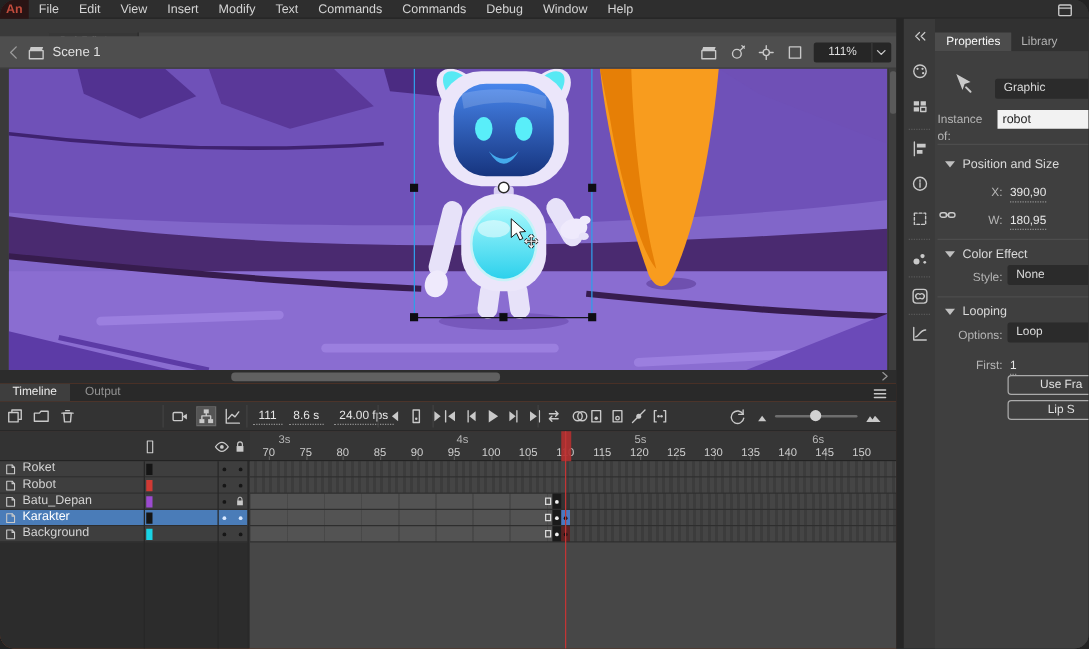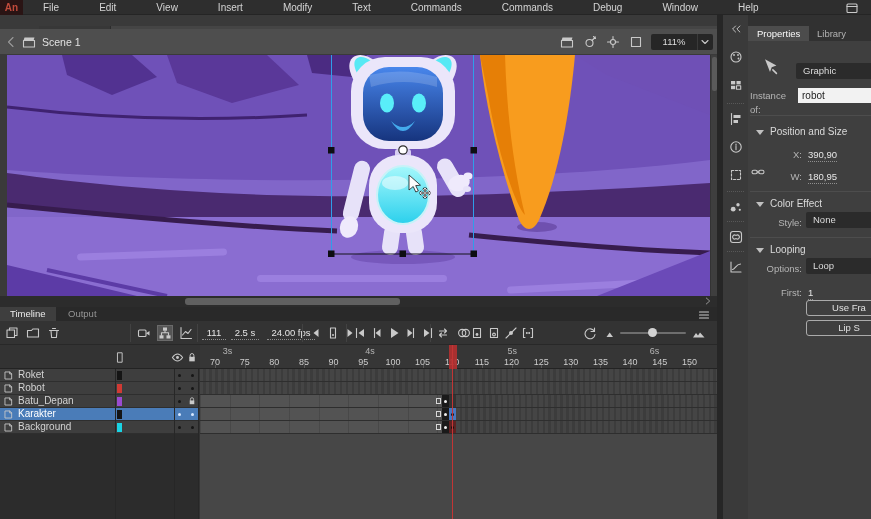--- a/index.html
+++ b/index.html
@@ -1,27 +1,27 @@
 <!DOCTYPE html>
 <html><head>
 <meta charset="utf-8">
 <style>
   html,body{margin:0;padding:0;background:#222;}
   #screen{position:relative;width:871px;height:519px;background:#3a3a3a;overflow:hidden;
-    font-family:"Liberation Sans",sans-serif;color:#cccccc;font-size:10px;-webkit-font-smoothing:antialiased;}
+    font-family:"Liberation Sans",sans-serif;color:#cccccc;font-size:10px;border-radius:12px;-webkit-font-smoothing:antialiased;}
   #screen *{box-sizing:border-box;}
   .abs{position:absolute;}
   .ic{display:inline-block;width:14px;height:14px;vertical-align:middle;}
   .ic svg{width:100%;height:100%;display:block;}
   .ic svg *{stroke:#c9c9c9;fill:none;stroke-width:1.1;stroke-linecap:round;stroke-linejoin:round;}
   .ic.dim svg *{stroke:#9a9a9a;}
   
   .menubar{left:0;top:0;width:871px;height:15px;background:#2e2e2e;display:flex;align-items:center;border-bottom:1px solid #252525;}
   .logo{width:23px;height:15px;background:#2a1414;color:#c14b3c;font-weight:bold;font-size:10px;line-height:15px;text-align:center;flex:0 0 auto;}
-  .menu-item{padding:0 20px;font-size:10px;color:#d4d4d4;line-height:15px;cursor:default;}
+  .menu-item{padding:0 8px;font-size:10px;color:#d4d4d4;line-height:15px;cursor:default;}
   
   .tabstrip{left:0;top:26px;width:871px;height:14px;background:#454545;margin-left:39px;}
   .doc-tab{position:absolute;left:0;top:0;height:14px;background:#373737;color:#c9c9c9;font-size:9.5px;
     display:flex;align-items:center;padding:0 9px;border-right:1px solid #2c2c2c;}
   .tab-close{margin-left:9px;color:#8f8f8f;font-size:10px;}
   
   .editbar{left:0;top:29px;width:717px;height:26px;background:#4e4e4e;border-bottom:1px solid #3a3a3a;}
   .scene-label{position:absolute;left:42px;top:0;line-height:26px;font-size:10.5px;color:#e2e2e2;}
   .editbar-icons{position:absolute;left:560px;top:6px;display:flex;gap:9px;}
   .zoom-box{position:absolute;left:651px;top:5px;width:62px;height:16px;background:#262626;border-radius:2px;display:flex;}
@@ -330,21 +330,21 @@
           </span>
           <span class="ic tb-ic">
             <svg viewBox="0 0 14 14">
               <path d="M2 1.5v11h10.5"></path>
               <path d="M3.5 9l3-3.5L9 7.5l3-4"></path>
             </svg>
           </span>
         </div>
       <div class="tb-sep" style="left:197px;"></div>
       <div class="tb-num hot" style="left:202px;width:24px;">111</div>
-      <div class="tb-num hot" style="left:231px;width:28px;">2.5 s</div>
+      <div class="tb-num hot" style="left:231px;width:28px;">8.6 s</div>
       <div class="tb-num hot" style="left:267px;width:48px;">24.00 fps</div>
       <div class="tb-sep" style="left:302px;"></div>
       <div class="tb-grp" id="grp-step" style="left:309px;">
           <span class="ic tb-ic tight">
             <svg viewBox="0 0 14 14">
               <path d="M9.5 3L4.5 7l5 4z" style="fill:#c9c9c9;stroke:none"></path>
             </svg>
           </span>
           <span class="ic tb-ic tight">
             <svg viewBox="0 0 14 14">

